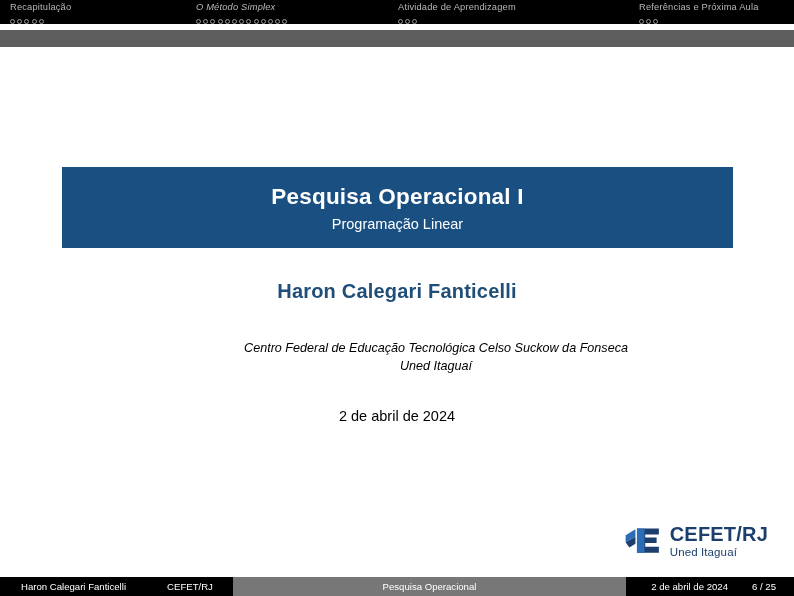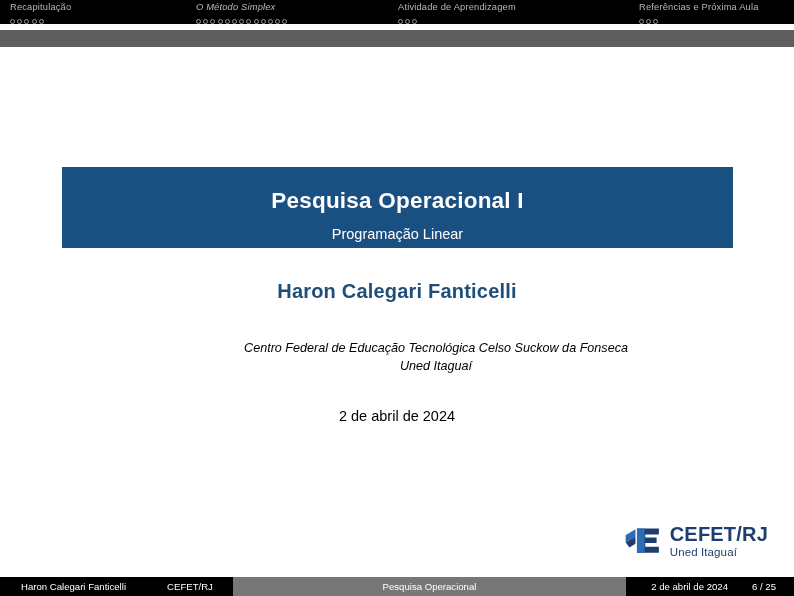--- a/index.html
+++ b/index.html
@@ -67,34 +67,34 @@
     position: absolute;
     left: 62px;
     top: 167px;
     width: 671px;
     height: 81px;
     background: #1a4f82;
     color: #ffffff;
     display: flex;
     flex-direction: column;
     align-items: center;
-    justify-content: flex-end;
+    justify-content: center;
     box-sizing: border-box;
   }
   .talk-title {
     font-size: 22.5px;
     font-weight: bold;
     letter-spacing: 0.01em;
     margin: 0 0 6px 0;
     text-align: center;
   }
   .talk-subtitle {
     font-size: 14.5px;
     font-weight: normal;
-    margin: 6px;
+    margin: 0;
     text-align: center;
   }
 
   
   .author {
     position: absolute;
     left: 0; top: 280px;
     width: 794px;
     text-align: center;
     color: #1f4e79;

